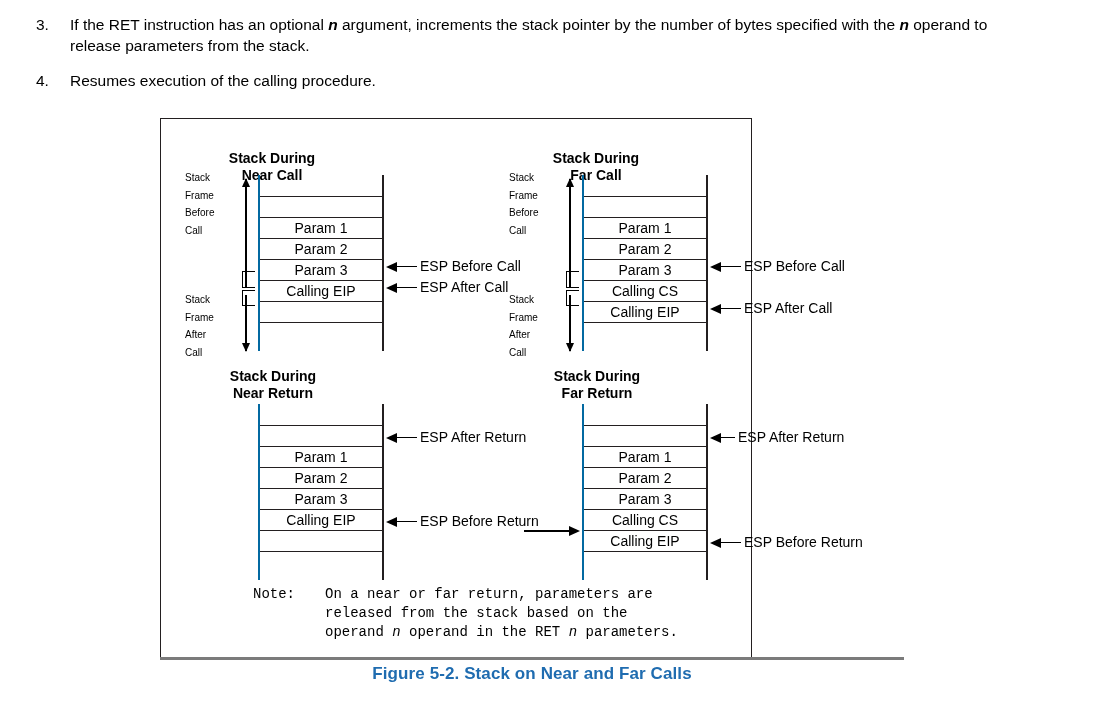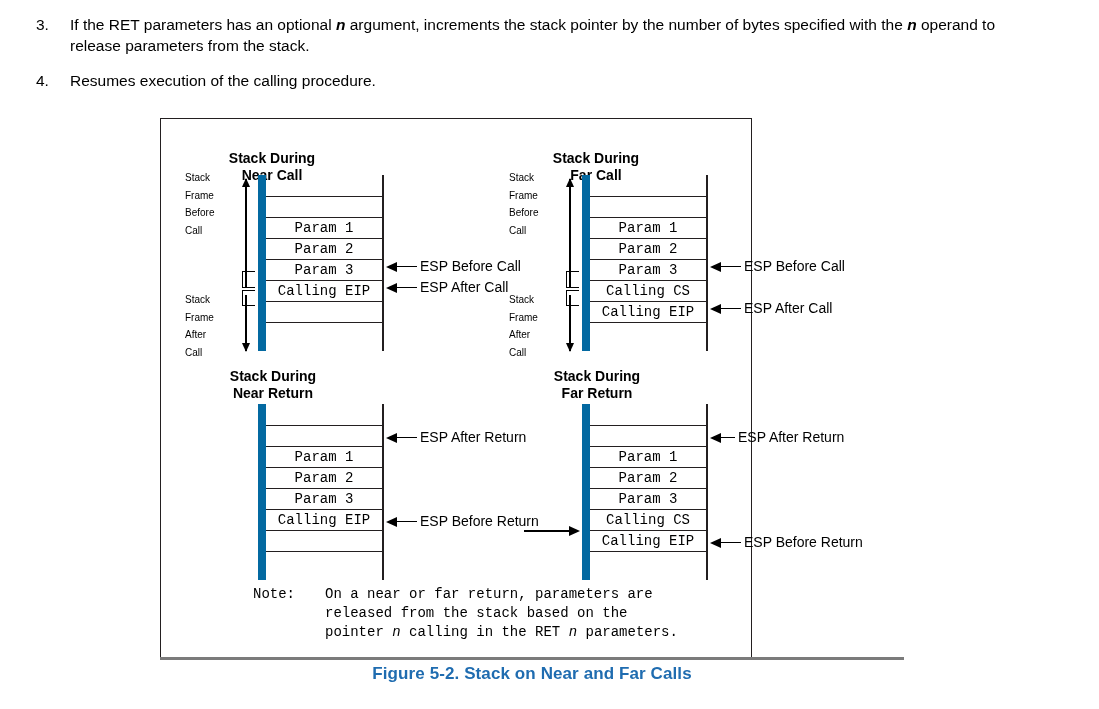--- a/index.html
+++ b/index.html
@@ -55,23 +55,22 @@
     font-weight: bold;
     line-height: 17px;
     text-align: center;
     white-space: pre-line;
     color: #000;
   }
 
   .stack-col {
     position: absolute;
     box-sizing: border-box;
-    border-left: 8px solid #0369a1;
+    border-left: 2px solid #0369a1;
     border-right: 2px solid #231f20;
-    font-family: Liberation Mono, monospace;
   }
   .stack-row {
     box-sizing: border-box;
     height: 21px;
     position: relative;
     text-align: center;
     font-size: 14px;
     line-height: 20px;
     color: #000;
   }
@@ -193,21 +192,21 @@
     letter-spacing: 0.1px;
   }
 </style>
 </head>
 <body>
 
 <div class="list-block">
 
   <div class="list-item">
     <span class="list-num">3.</span>
-    <span><span>If the RET parameters has an optional </span><em>n</em><span> argument, increments the stack pointer by the number of bytes specified with the </span><em>n</em><span> operand to release parameters from the stack.</span></span>
+    <span><span>If the RET instruction has an optional </span><em>n</em><span> argument, increments the stack pointer by the number of bytes specified with the </span><em>n</em><span> operand to release parameters from the stack.</span></span>
   </div>
 
   <div class="list-item">
     <span class="list-num">4.</span>
     <span>Resumes execution of the calling procedure.</span>
   </div>
 
 </div>
 
 <div class="figure-frame">
@@ -365,21 +364,21 @@
       <div class="ashaft" style="width:20px;"></div>
       <div class="ctext">ESP Before Return</div>
     </div>
 
     <div class="note">
       <div class="note-row">
         <div class="note-lead">Note:</div>
         <div class="note-lines">
           <div>On a near or far return, parameters are</div>
           <div>released from the stack based on the</div>
-          <div><span>pointer </span><i>n</i><span> calling in the RET </span><i>n</i><span> parameters.</span></div>
+          <div><span>operand </span><i>n</i><span> operand in the RET </span><i>n</i><span> parameters.</span></div>
         </div>
       </div>
     </div>
 
   </div>
 </div>
 
 <div class="caption-rule"></div>
 <div class="caption">Figure 5-2.  Stack on Near and Far Calls</div>
 

